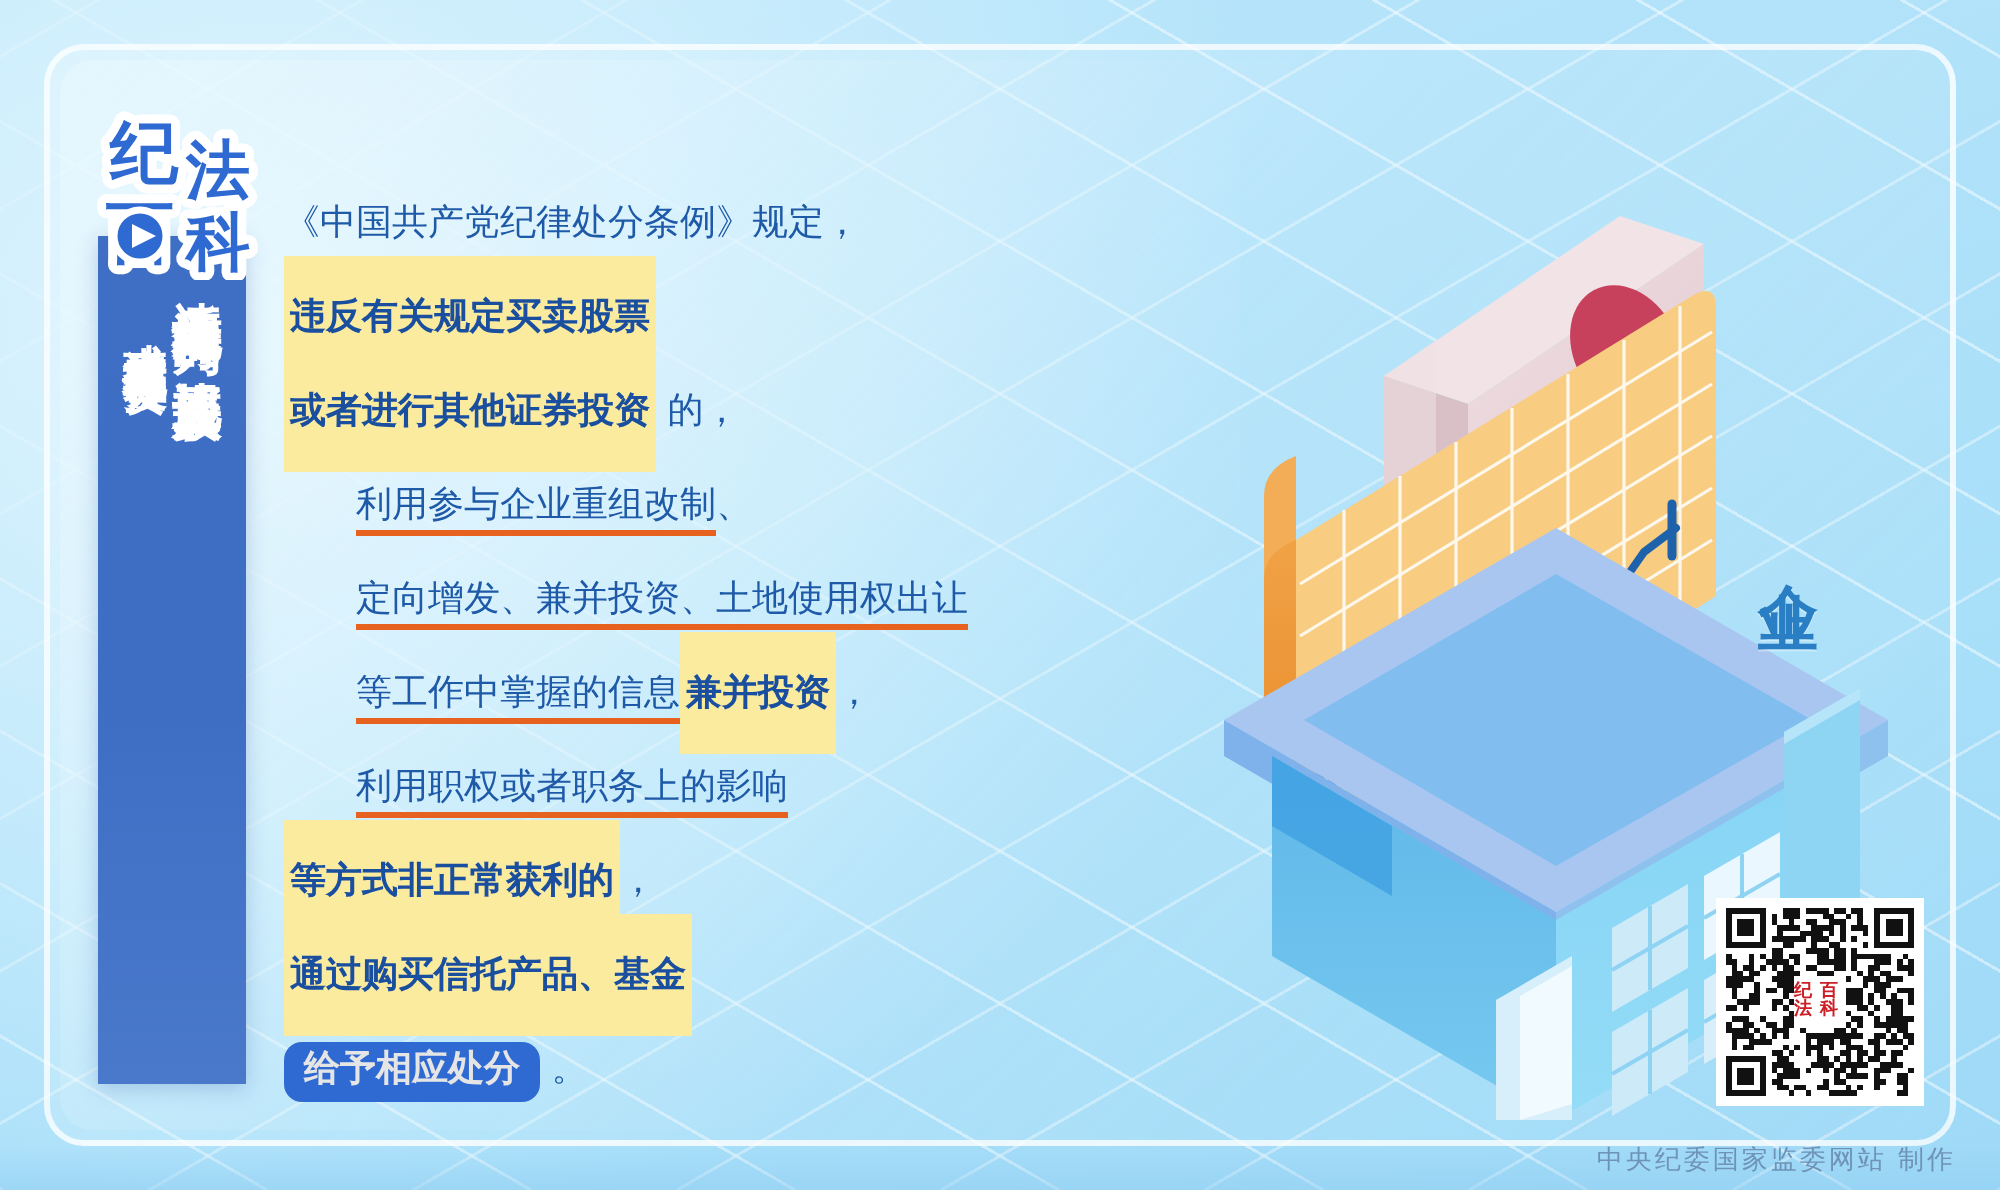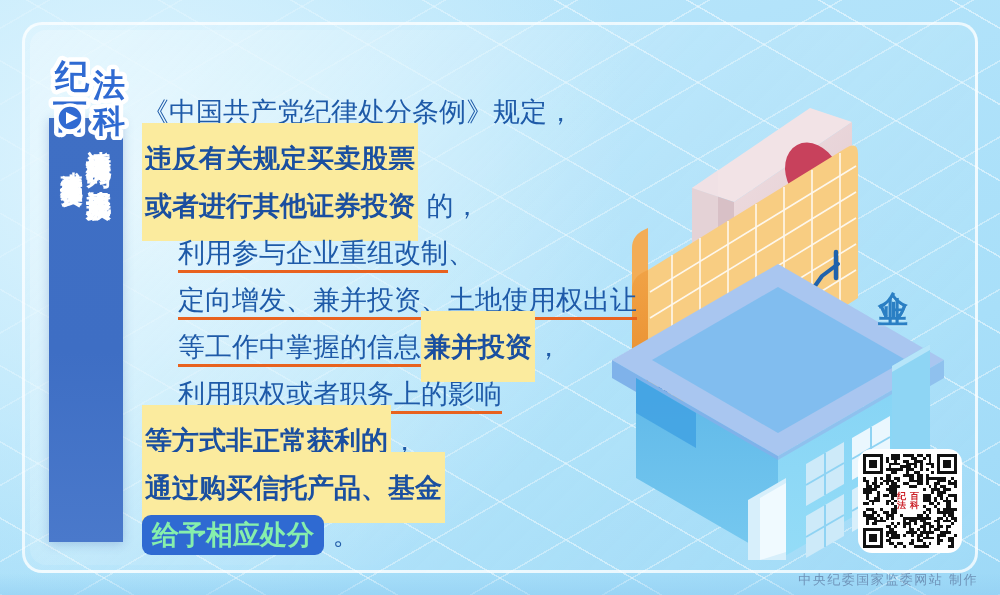--- a/index.html
+++ b/index.html
@@ -94,21 +94,21 @@
 
   
   .body-text {
     position: absolute;
     left: 142px; top: 88px;
     width: 470px;
     z-index: 5;
     font-family: "DejaVu Serif", "Liberation Serif", serif;
   }
   .line {
-    font-size: 27px;
+    font-size: 18px;
     line-height: 47px;
     color: #1b4f9e;
     white-space: nowrap;
     margin: 0;
   }
   .seg { display: inline; }
   .seg.plain   { color: #1e5aa8; }
   .seg.hl {
     background: #fbeb9e;
     color: #1a4fa0;
@@ -118,21 +118,21 @@
     -webkit-box-decoration-break: clone;
   }
   .seg.ul {
     color: #1e5aa8;
     border-bottom: 3px solid #e8621f;
     padding-bottom: 2px;
     margin-left: 36px;
   }
   .seg.pill {
     background: #2f6ad2;
-    color: #86efac;
+    color: #e5e5e5;
     font-weight: bold;
     border-radius: 9px;
     padding: 4px 10px 5px 10px;
     display: inline-block;
     line-height: 1.15;
   }
 
   
   .illus {
     position: absolute;
@@ -157,21 +157,20 @@
 
   
   .qr {
     position: absolute;
     left: 858px; top: 449px;
     width: 104px; height: 104px;
     background: #ffffff;
     padding: 5px;
     box-sizing: border-box;
     z-index: 7;
-    border-radius: 14px;
   }
   .qr canvas, .qr svg { display:block; }
   .qr-logo {
     position:absolute;
     left:50%; top:50%;
     transform: translate(-50%,-50%);
     width: 26px; height: 26px;
     background: #ffffff;
     display:flex; align-items:center; justify-content:center;
     font-size: 9px; line-height: 9px;

